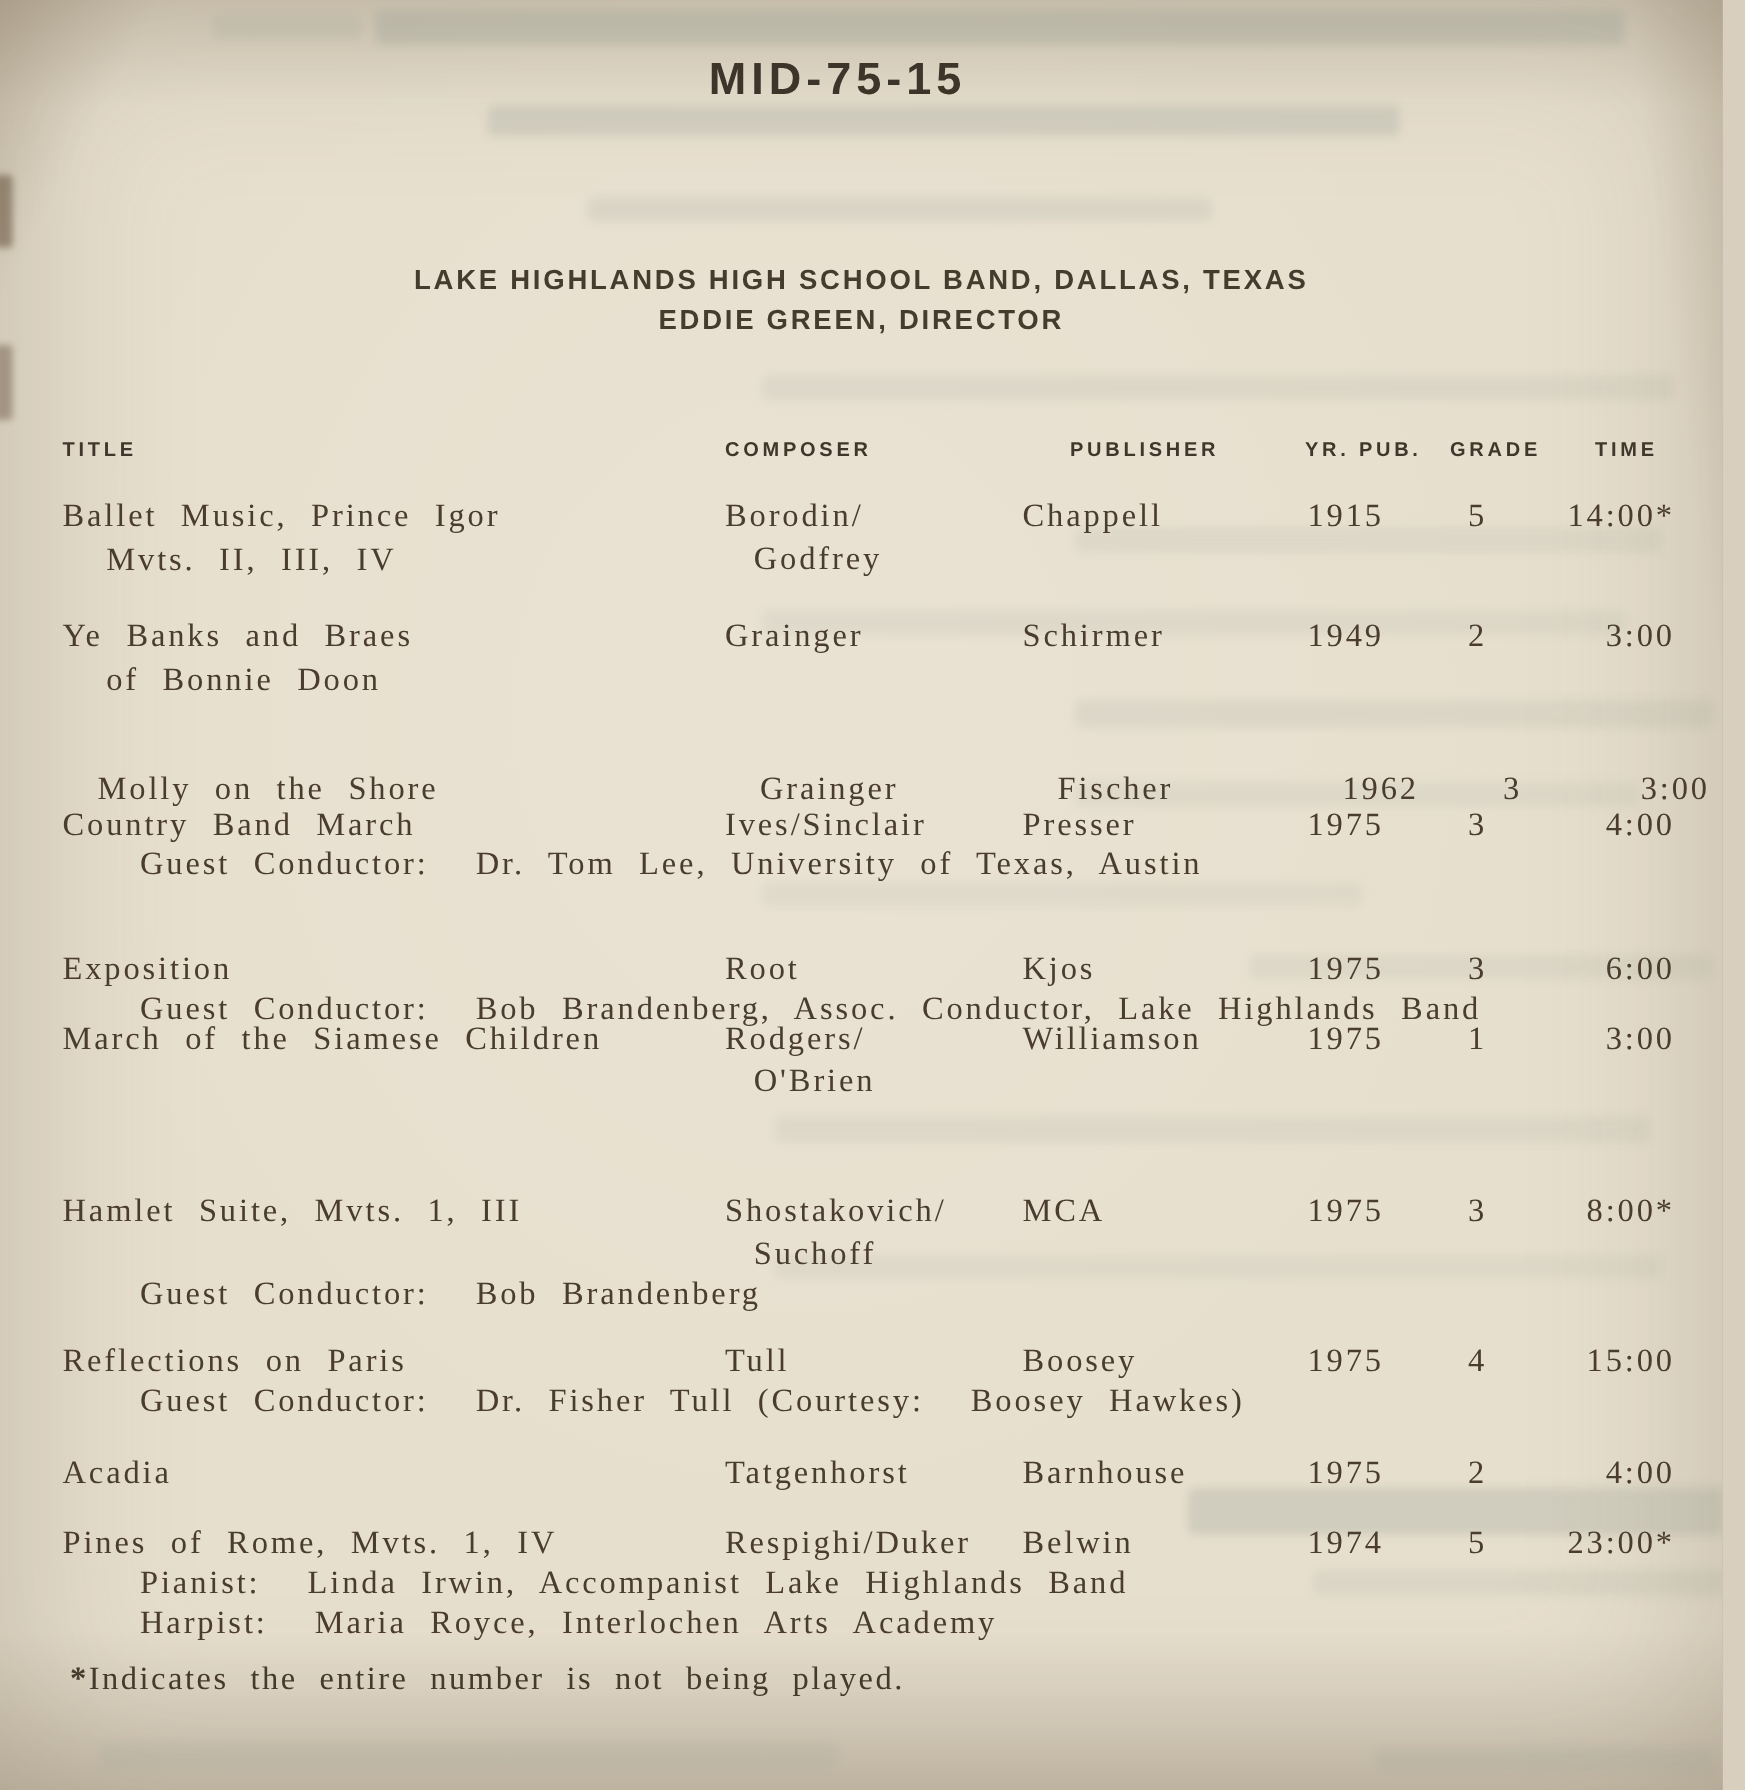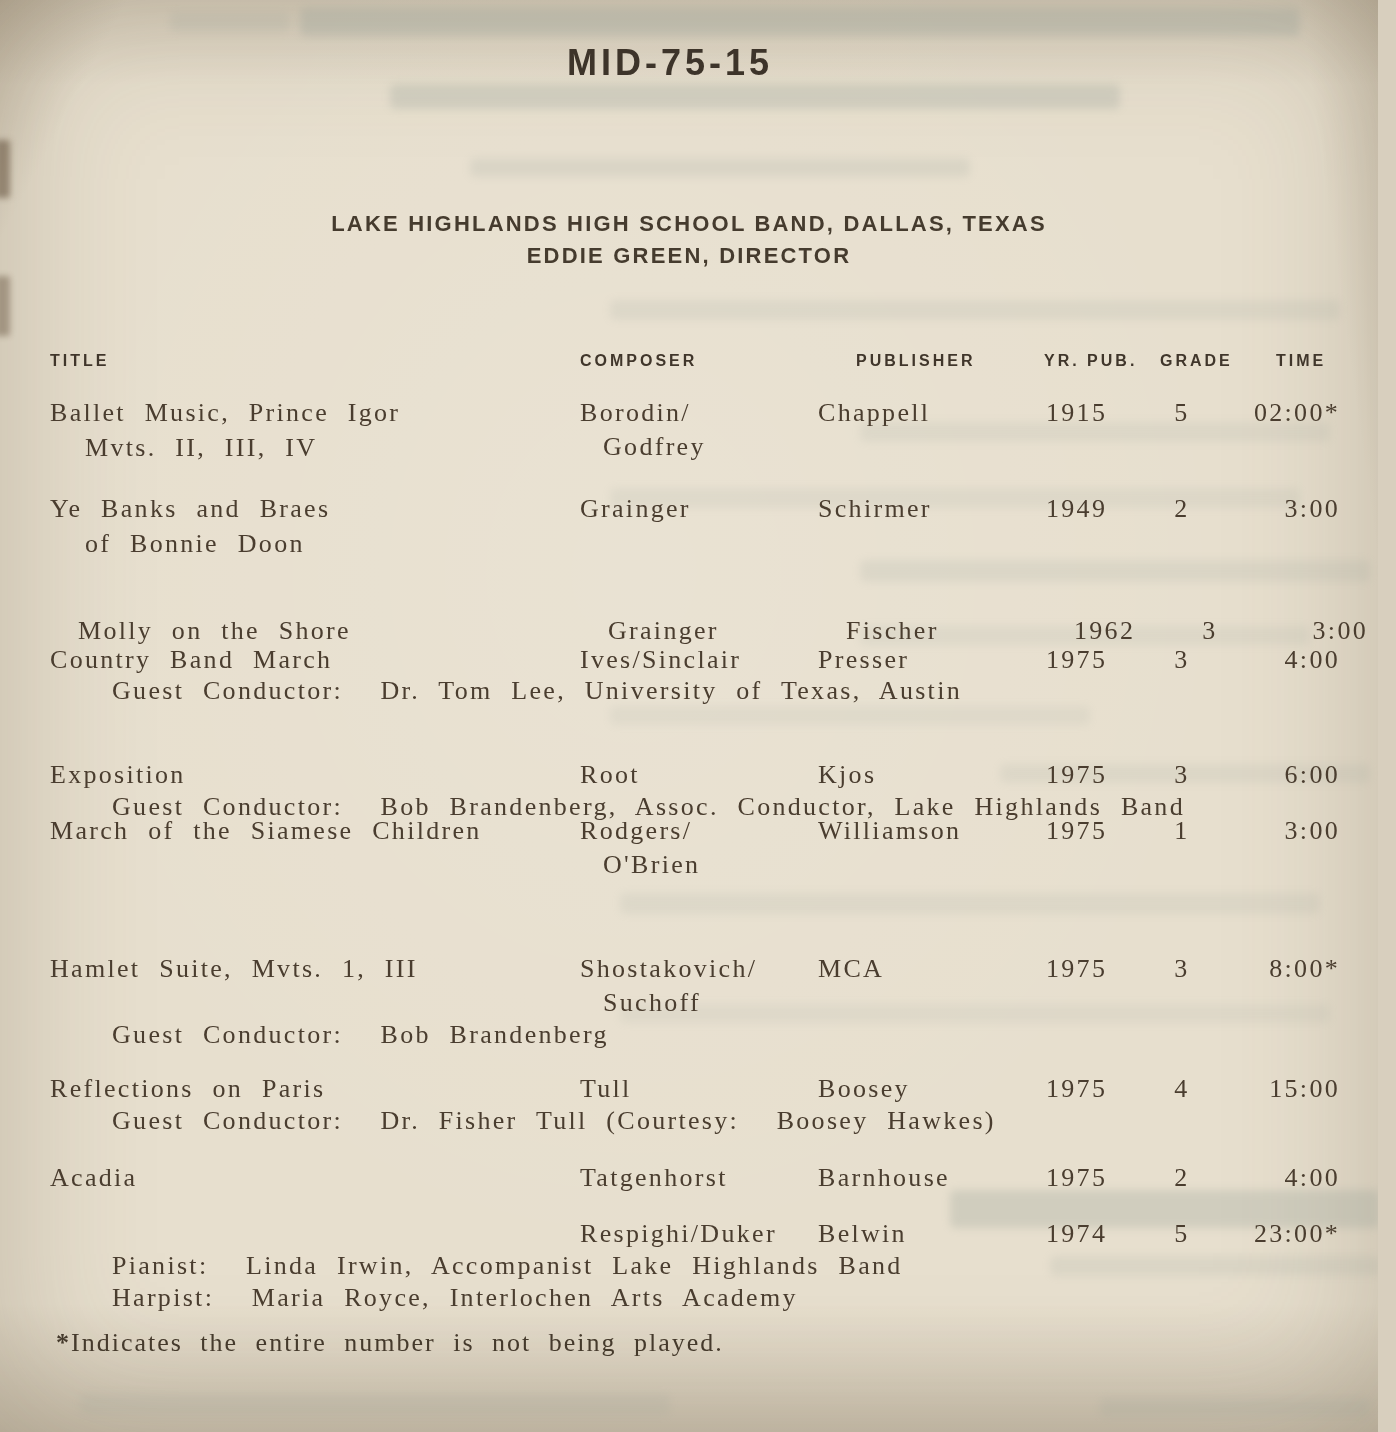--- a/index.html
+++ b/index.html
@@ -126,21 +126,21 @@
   <div class="col-h h-time">TIME</div>
 
   <div class="row" style="top:398px;">
     <div class="cell c-title">Ballet Music, Prince Igor</div>
     <div class="cell c-title2">Mvts. II, III, IV</div>
     <div class="cell c-composer">Borodin/</div>
     <div class="cell c-composer2">Godfrey</div>
     <div class="cell c-publisher">Chappell</div>
     <div class="cell c-yr">1915</div>
     <div class="cell c-grade">5</div>
-    <div class="cell c-time">02:00*</div>
+    <div class="cell c-time">14:00*</div>
   </div>
 
   <div class="row" style="top:494px;">
     <div class="cell c-title">Ye Banks and Braes</div>
     <div class="cell c-title2">of Bonnie Doon</div>
     <div class="cell c-composer">Grainger</div>
     <div class="cell c-publisher">Schirmer</div>
     <div class="cell c-yr">1949</div>
     <div class="cell c-grade">2</div>
     <div class="cell c-time">3:00</div>
@@ -209,20 +209,21 @@
   <div class="row" style="top:1163px;">
     <div class="cell c-title">Acadia</div>
     <div class="cell c-composer">Tatgenhorst</div>
     <div class="cell c-publisher">Barnhouse</div>
     <div class="cell c-yr">1975</div>
     <div class="cell c-grade">2</div>
     <div class="cell c-time">4:00</div>
   </div>
 
   <div class="row" style="top:1219px;">
+    <div class="cell c-title">Pines of Rome, Mvts. 1, IV</div>
     <div class="cell c-composer">Respighi/Duker</div>
     <div class="cell c-publisher">Belwin</div>
     <div class="cell c-yr">1974</div>
     <div class="cell c-grade">5</div>
     <div class="cell c-time">23:00*</div>
     <div class="cell c-note" style="top:64px;">Harpist:  Maria Royce, Interlochen Arts Academy</div>
     <div class="cell c-note" style="top:32px;">Pianist:  Linda Irwin, Accompanist Lake Highlands Band</div>
   </div>
 
   <div class="footnote"><span>*</span><span class="fn-text">Indicates the entire number is not being played.</span></div>

